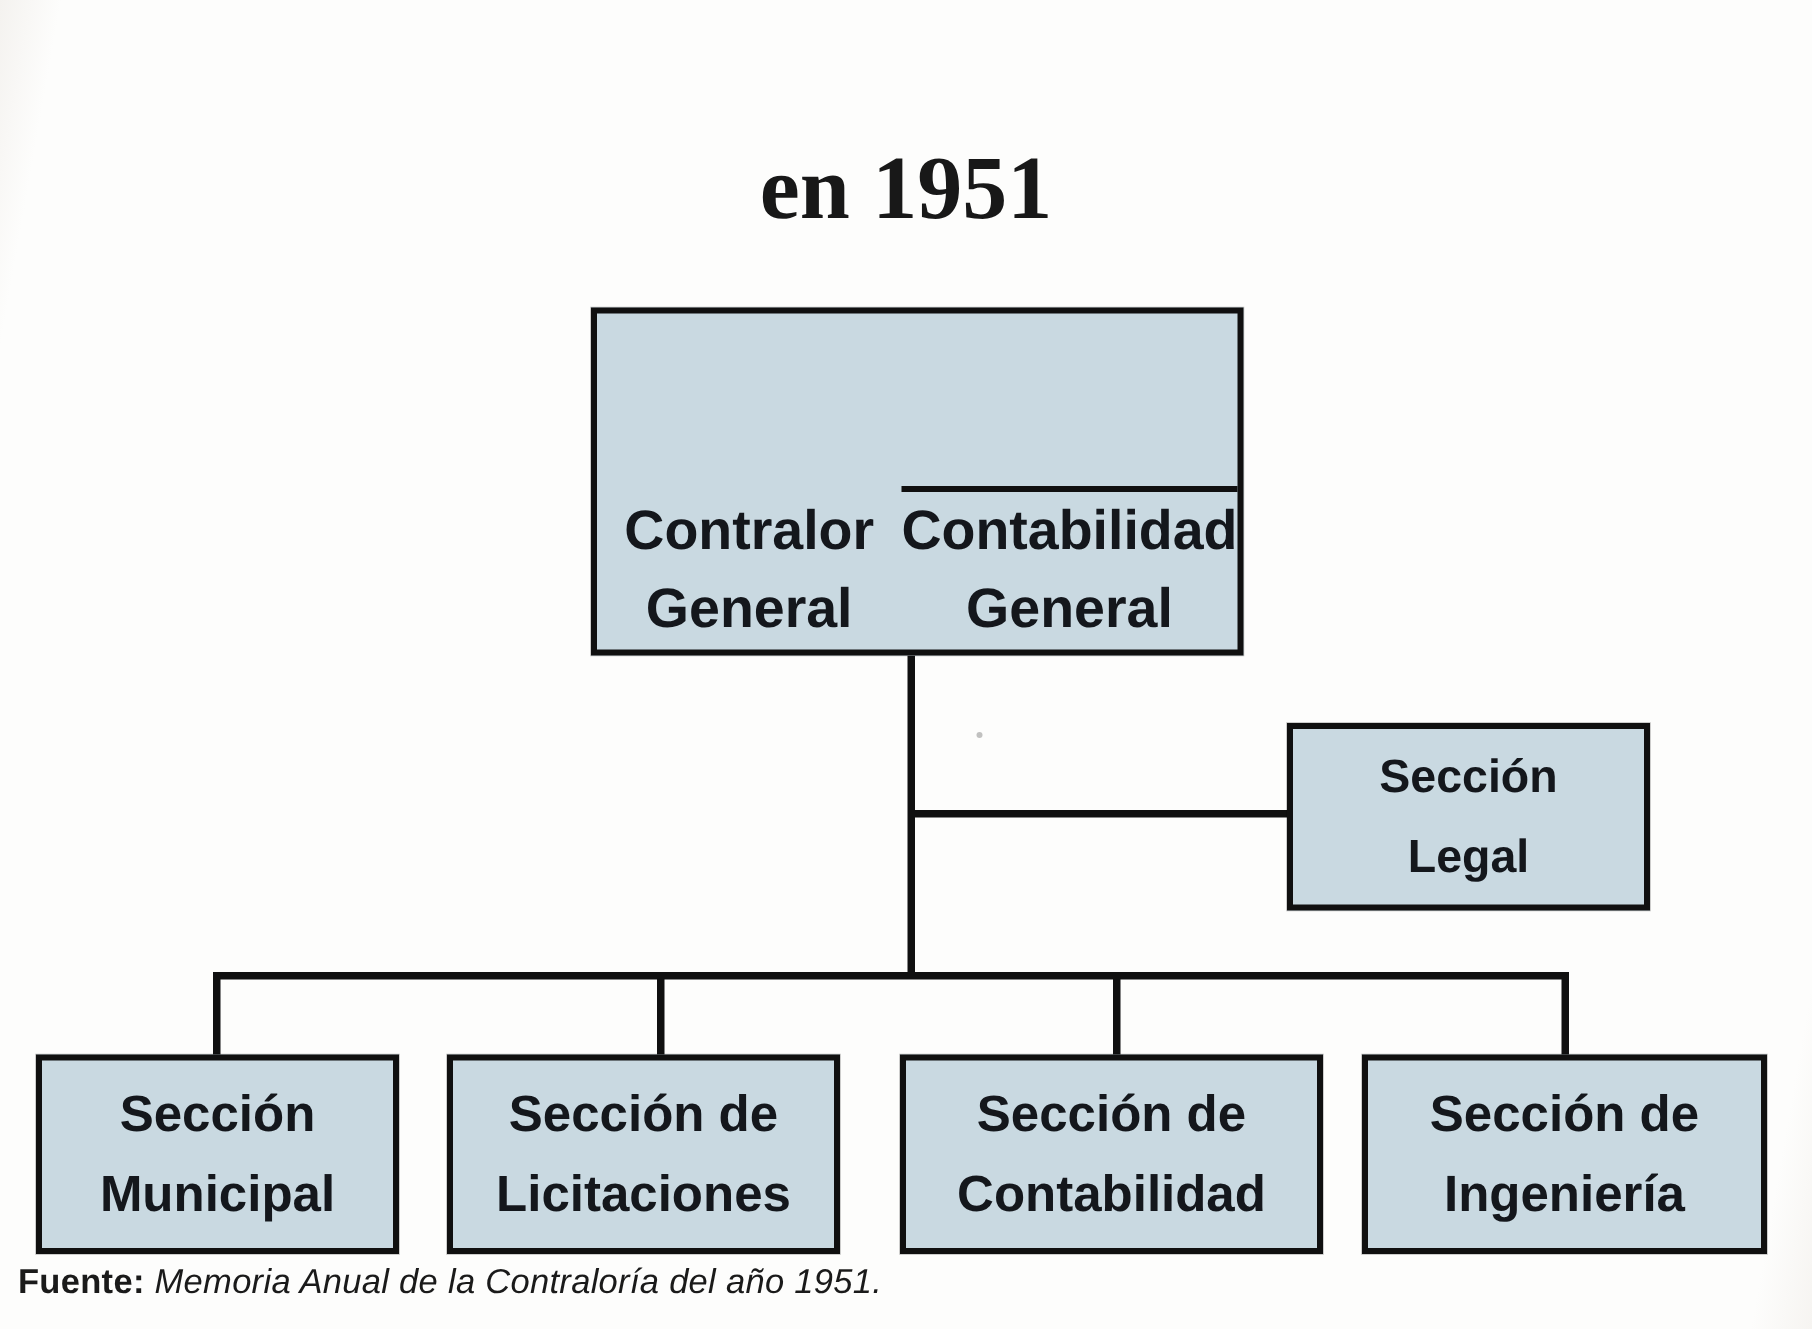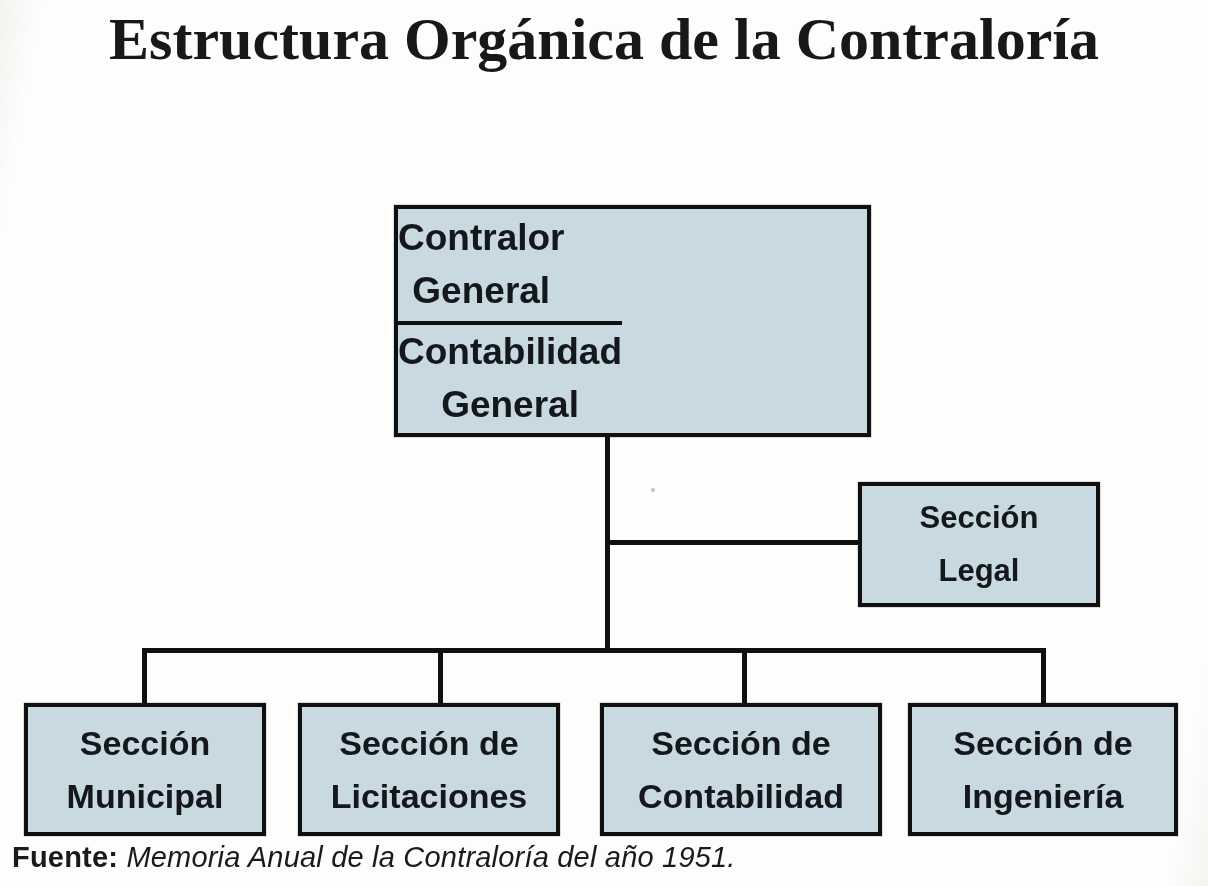--- a/index.html
+++ b/index.html
@@ -50,23 +50,23 @@
     align-items: center;
     justify-content: center;
     text-align: center;
     color: var(--box-text);
     font-weight: 700;
     white-space: pre-line;
     box-shadow: 0 0 0 0.5px rgba(0,0,0,0.25);
   }
   .node-root {
     left: 394px; top: 205px;
-    width: 477px; height: 232px;
-    flex-direction: column;
-    align-items: flex-start;
+    width: 435px; height: 232px;
+    flex-direction: row;
+    align-items: flex-end;
     padding: 0;
   }
   .root-cell {
     flex: 1 1 50%;
     display: flex;
     align-items: center;
     justify-content: center;
     font-size: 37px;
     line-height: 1.42;
     white-space: pre-line;
@@ -98,42 +98,42 @@
   .conn-bus          { left: 142px; top: 648px; width: 904px; height: 5px; }
   .conn-drop-1 { left: 142px;  top: 648px; width: 5px; height: 59px; }
   .conn-drop-2 { left: 438px;  top: 648px; width: 5px; height: 59px; }
   .conn-drop-3 { left: 742px;  top: 648px; width: 5px; height: 59px; }
   .conn-drop-4 { left: 1041px; top: 648px; width: 5px; height: 59px; }
 
   
   .footer {
     position: absolute;
     left: 12px; top: 841px;
-    font-size: 29px;
+    font-size: 23px;
     color: var(--footer-text);
     letter-spacing: 0.2px;
   }
   .footer-label { font-weight: 700; font-style: normal; }
   .footer-source { font-style: italic; font-weight: 400; }
 
   
   .artifact-dot {
     position: absolute;
     left: 651px; top: 488px;
     width: 4px; height: 4px;
     border-radius: 50%;
     background: rgba(120,120,120,0.45);
   }
 </style>
 </head>
 <body>
 
 <div class="page">
 
-  <div class="title title-1">Estructura Orgánica de la Contraloría</div>
+  <div class="title title-2">en 1951</div>
 
   <div class="conn conn-root-stem"></div>
   <div class="conn conn-legal-branch"></div>
   <div class="conn conn-bus"></div>
   <div class="conn conn-drop-1"></div>
   <div class="conn conn-drop-2"></div>
   <div class="conn conn-drop-3"></div>
   <div class="conn conn-drop-4"></div>
 
   <div class="artifact-dot"></div>

